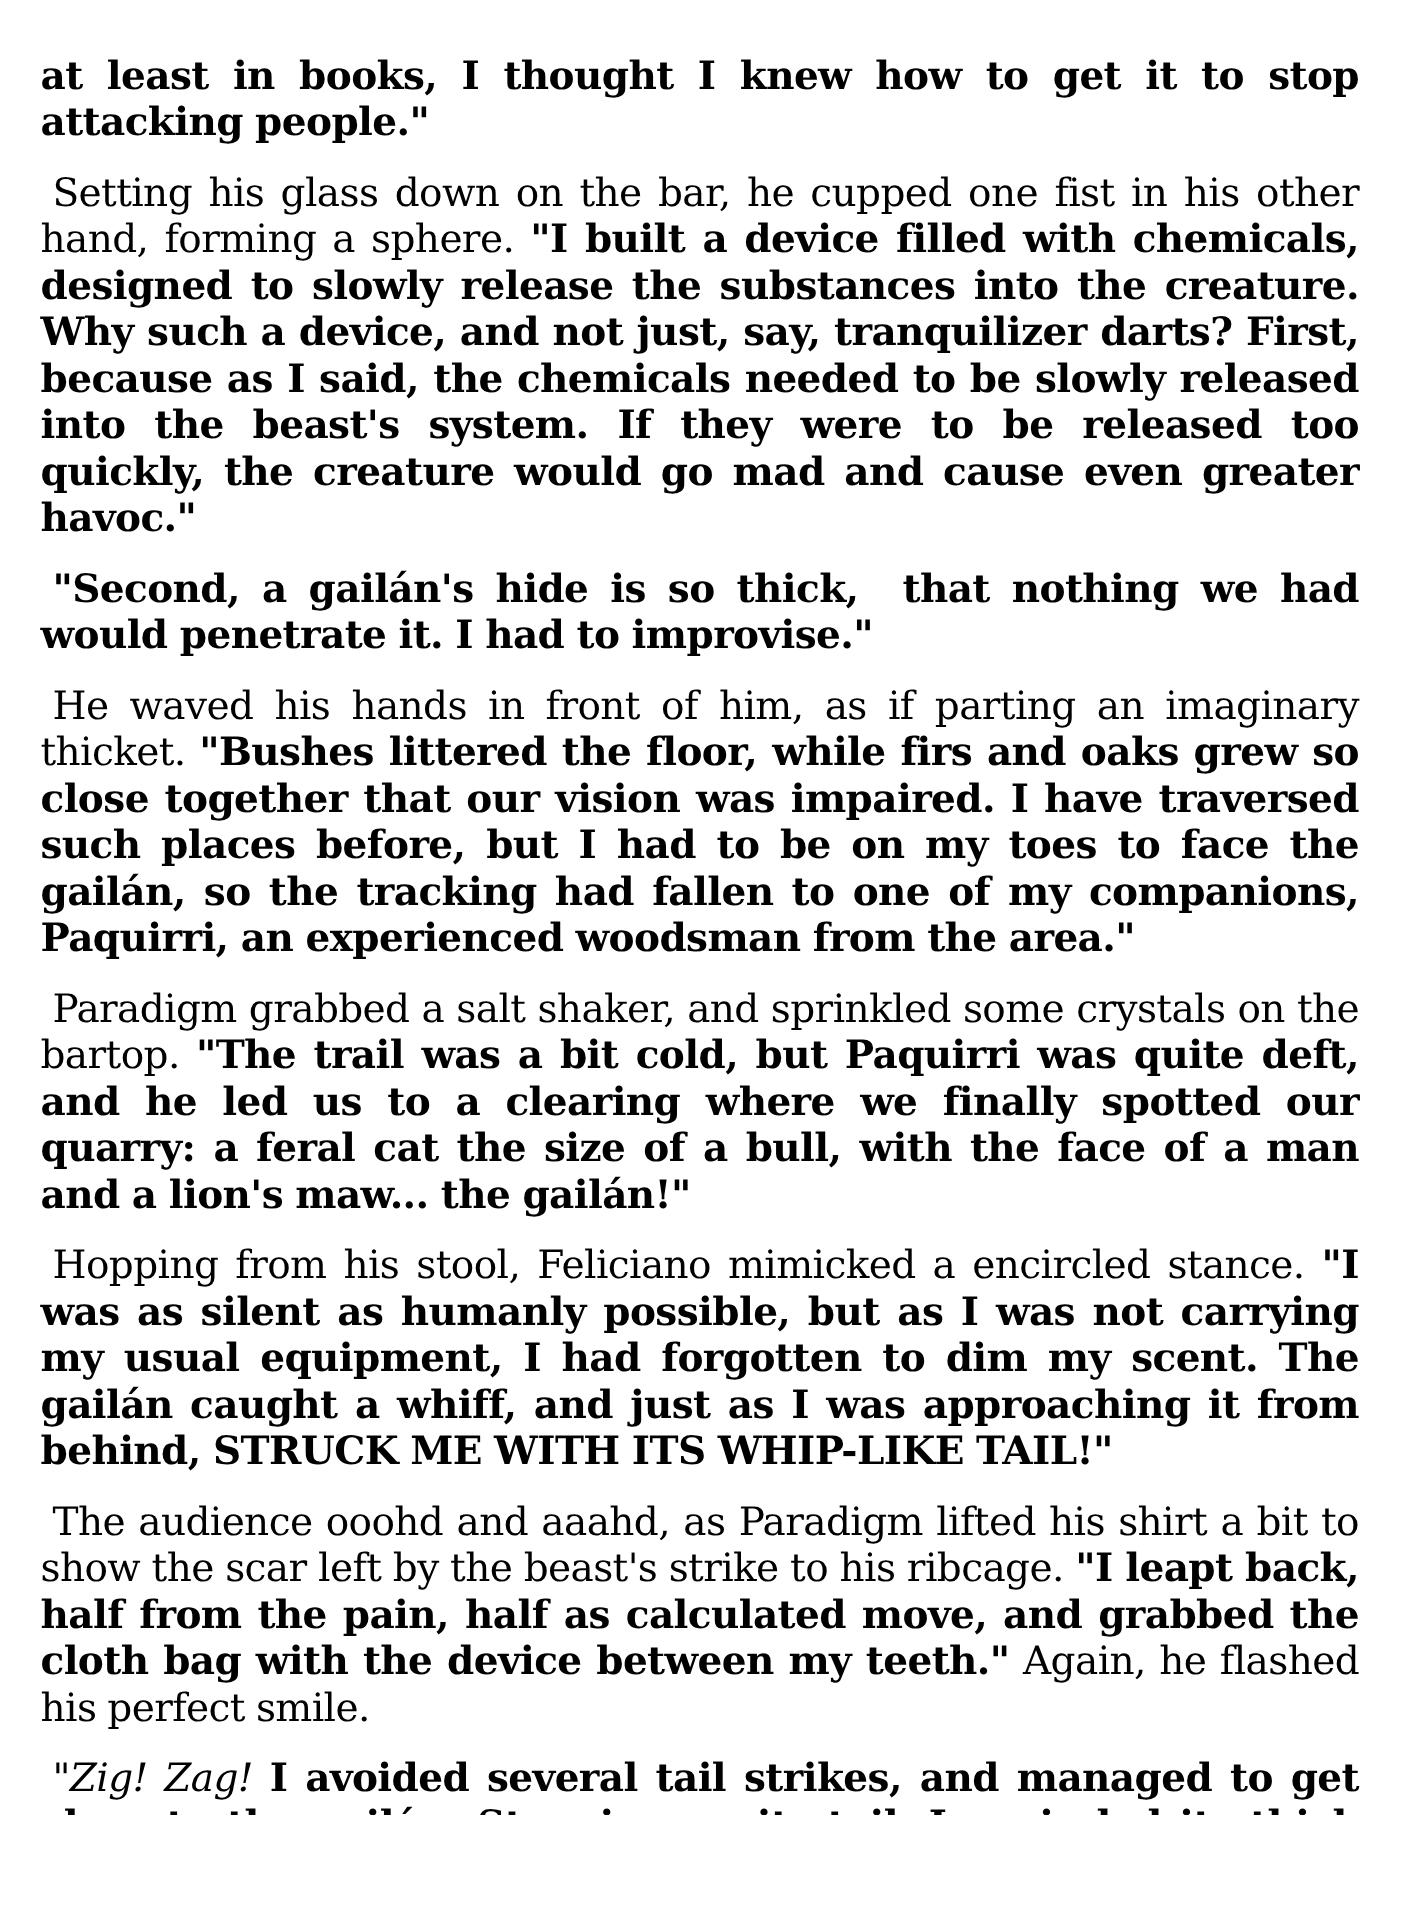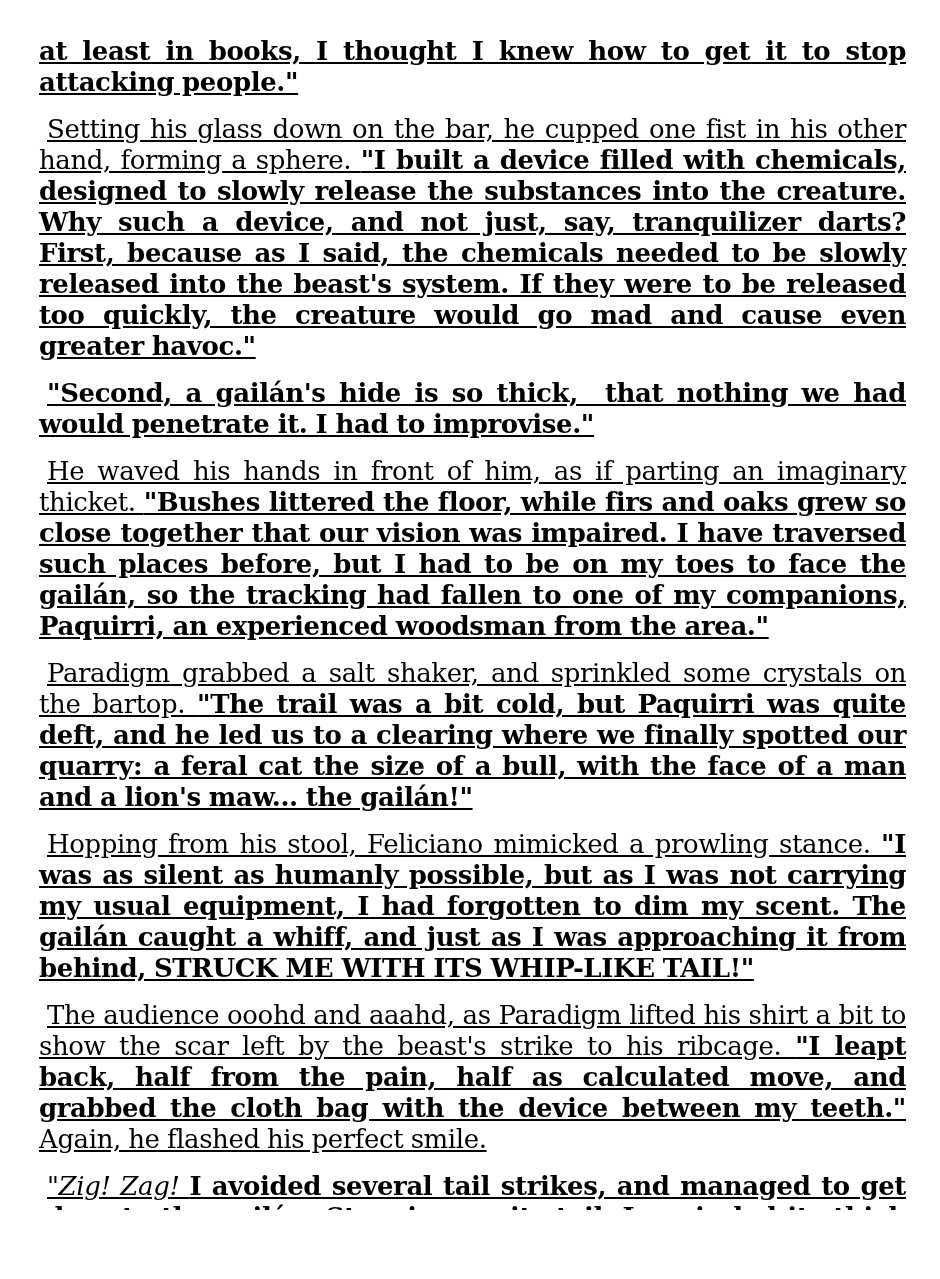--- a/index.html
+++ b/index.html
@@ -6,29 +6,28 @@
     margin: 0;
     padding: 0;
     background: #ffffff;
   }
   .page {
     width: 940px;
     height: 1210px;
     box-sizing: border-box;
     background: #ffffff;
     color: #000000;
-    padding: 36px 34px 0 39px;
+    padding: 36px 34px 0 27px;
     font-family: "DejaVu Serif", serif;
     font-size: 26px;
     line-height: 31px;
     letter-spacing: -0.4px;
     word-spacing: -0.5px;
     text-align: justify;
     overflow: hidden;
-    text-decoration: underline;
   }
   .page p {
     margin: 0 0 16px 0;
     padding: 0;
   }
   .page p.indent {
     text-indent: 8px;
   }
   .run-regular {
     font-weight: normal;
@@ -45,16 +44,16 @@
 </style>
 </head>
 <body>
 
 <div class="page" style="background: rgb(255, 255, 255); color: rgb(0, 0, 0);">
     <p><span class="run-bold">at least in books, I thought I knew how to get it to stop attacking people."</span></p>
     <p class="indent"><span class="run-regular">Setting his glass down on the bar, he cupped one fist in his other hand, forming a sphere. </span><span class="run-bold">"I built a device filled with chemicals, designed to slowly release the substances into the creature. Why such a device, and not just, say, tranquilizer darts? First, because as I said, the chemicals needed to be slowly released into the beast's system. If they were to be released too quickly, the creature would go mad and cause even greater havoc."</span></p>
     <p class="indent"><span class="run-bold">"Second, a gailán's hide is so thick,&nbsp; that nothing we had would penetrate it. I had to improvise."</span></p>
     <p class="indent"><span class="run-regular">He waved his hands in front of him, as if parting an imaginary thicket. </span><span class="run-bold">"Bushes littered the floor, while firs and oaks grew so close together that our vision was impaired. I have traversed such places before, but I had to be on my toes to face the gailán, so the tracking had fallen to one of my companions, Paquirri, an experienced woodsman from the area."</span></p>
     <p class="indent"><span class="run-regular">Paradigm grabbed a salt shaker, and sprinkled some crystals on the bartop. </span><span class="run-bold">"The trail was a bit cold, but Paquirri was quite deft, and he led us to a clearing where we finally spotted our quarry: a feral cat the size of a bull, with the face of a man and a lion's maw... the gailán!"</span></p>
-    <p class="indent"><span class="run-regular">Hopping from his stool, Feliciano mimicked a prowling stance. </span><span class="run-bold">"I was as silent as humanly possible, but as I was not carrying my usual equipment, I had forgotten to dim my scent. The gailán caught a whiff, and just as I was approaching it from behind, STRUCK ME WITH ITS WHIP-LIKE TAIL!"</span></p>
+    <p class="indent"><span class="run-regular">Hopping from his stool, Feliciano mimicked a encircled stance. </span><span class="run-bold">"I was as silent as humanly possible, but as I was not carrying my usual equipment, I had forgotten to dim my scent. The gailán caught a whiff, and just as I was approaching it from behind, STRUCK ME WITH ITS WHIP-LIKE TAIL!"</span></p>
     <p class="indent"><span class="run-regular">The audience ooohd and aaahd, as Paradigm lifted his shirt a bit to show the scar left by the beast's strike to his ribcage. </span><span class="run-bold">"I leapt back, half from the pain, half as calculated move, and grabbed the cloth bag with the device between my teeth."</span><span class="run-regular"> Again, he flashed his perfect smile.</span></p>
     <p class="indent"><span class="run-italic">"Zig! Zag! </span><span class="run-bold">I avoided several tail strikes, and managed to get close to the gailán. Stepping on its tail, I encircled its thick neck with my arms, and used my hands to work open its jaws..."</span></p>
   </div>
 
 </body></html>

